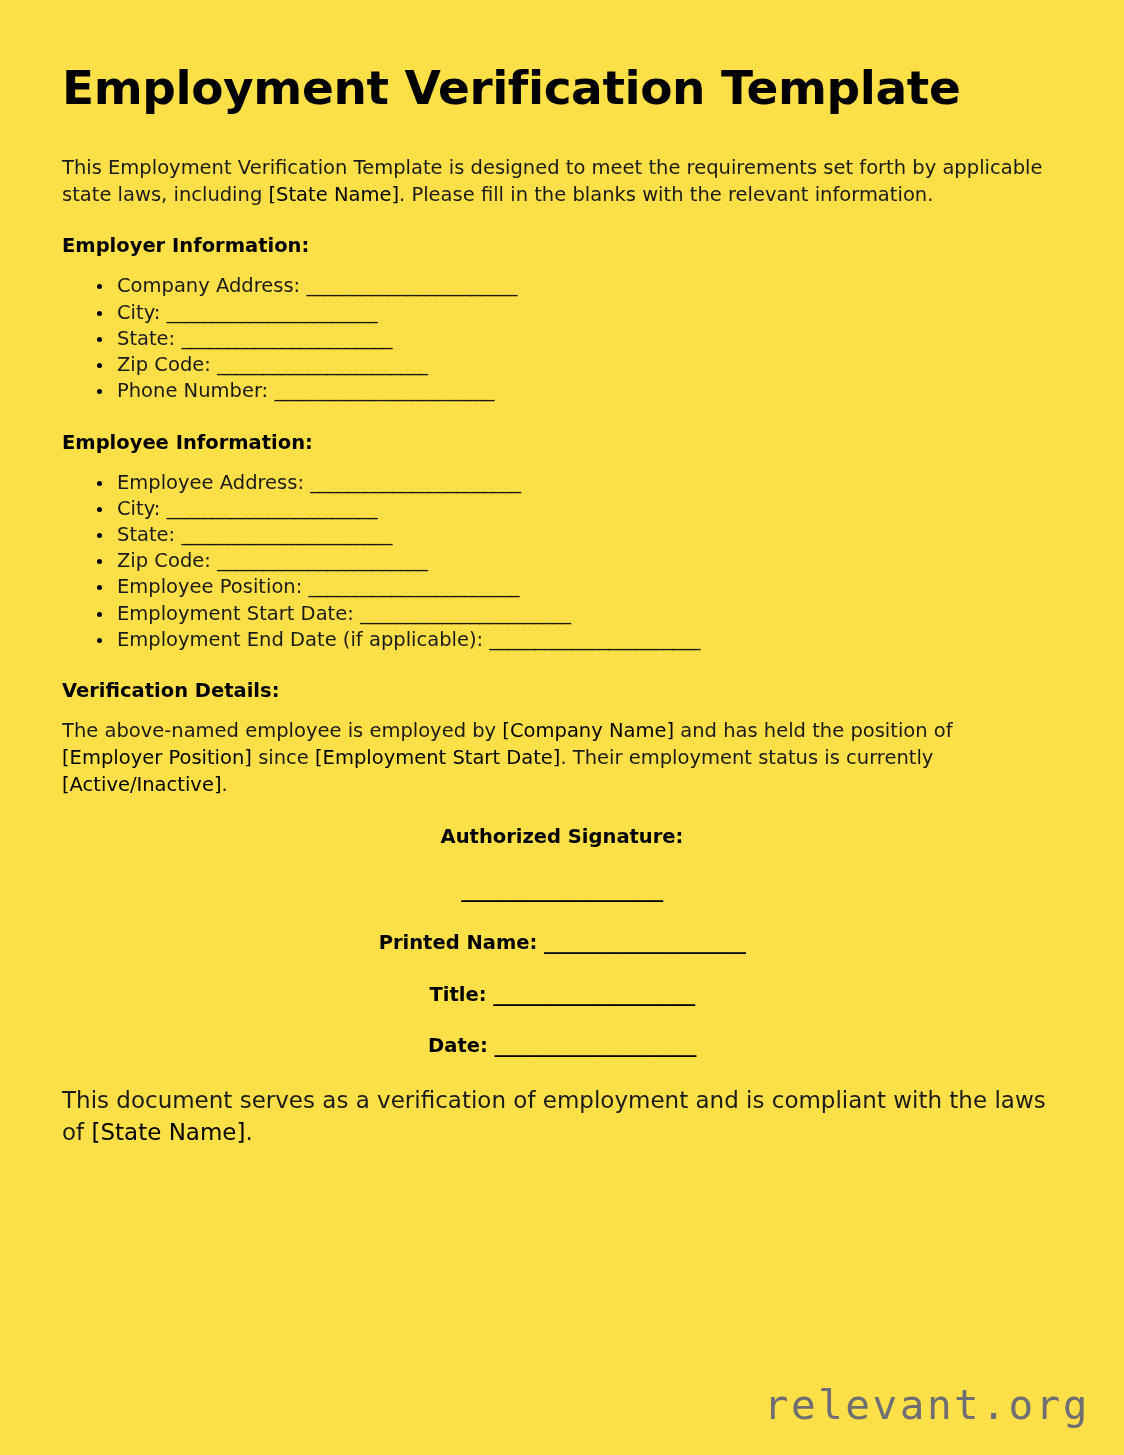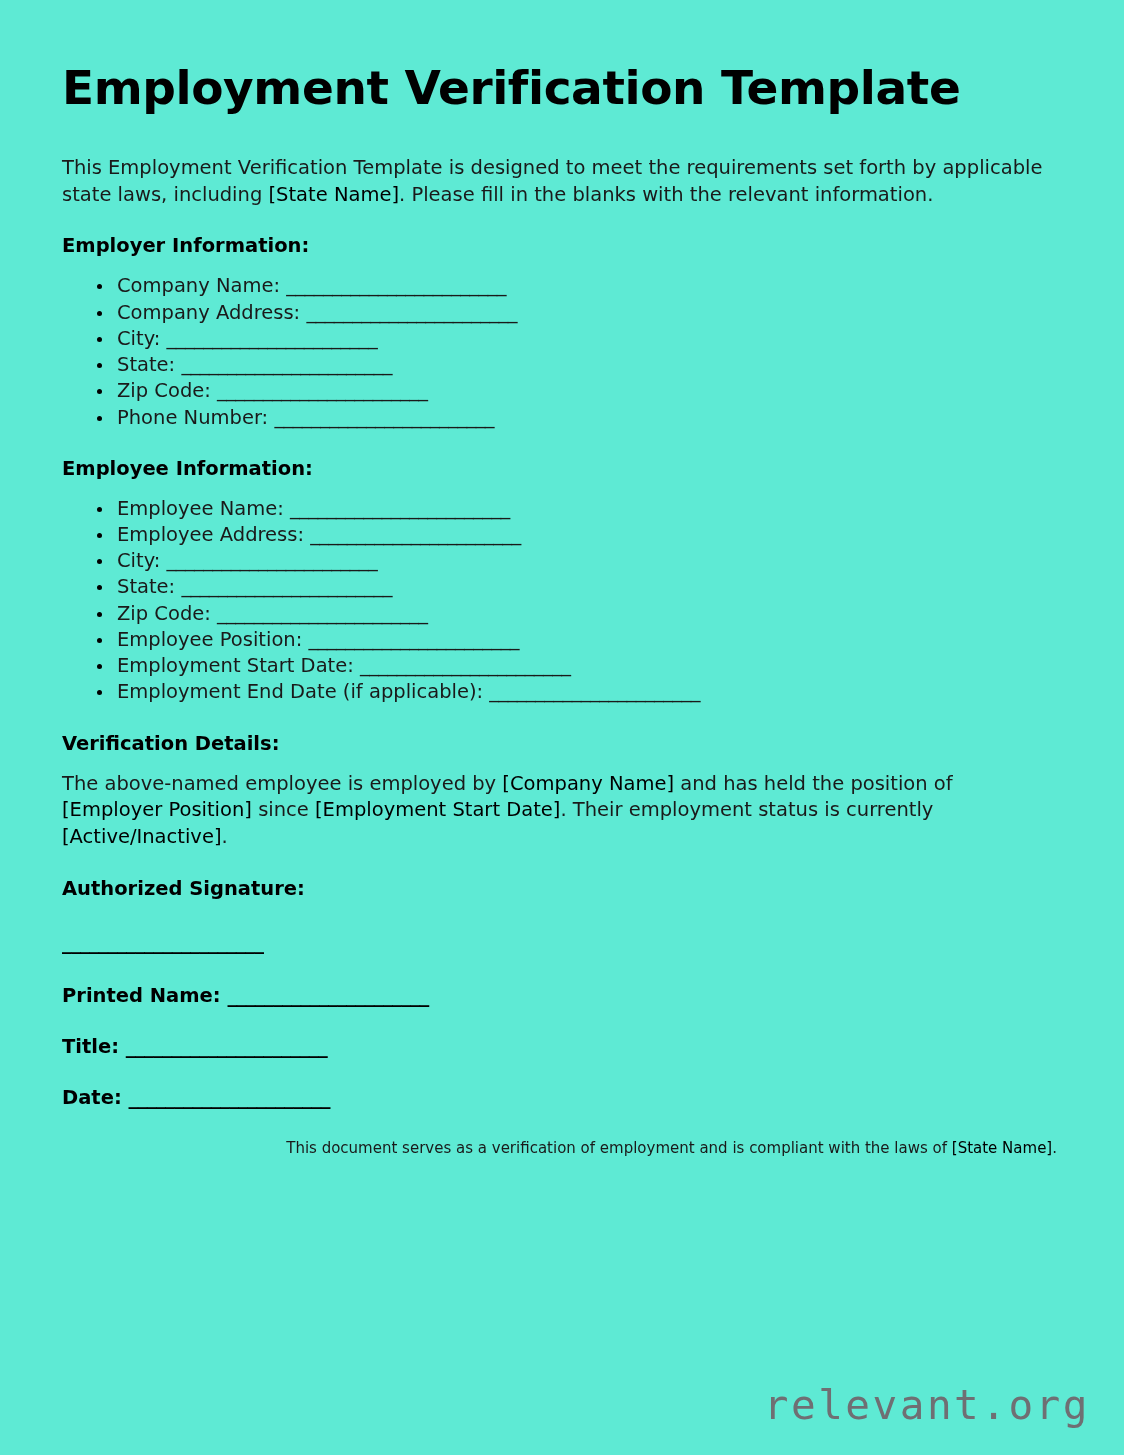--- a/index.html
+++ b/index.html
@@ -11,21 +11,21 @@
     width: 1124px;
     height: 1455px;
     position: relative;
     font-family: "DejaVu Sans", sans-serif;
     color: #000000;
     overflow: hidden;
   }
   .page {
     position: absolute;
     inset: 0;
-    background: #5eead4;
+    background: #fde047;
     padding: 0;
   }
   .content {
     position: absolute;
     left: 62px;
     top: 62px;
     width: 1000px;
   }
 
   .doc-title {
@@ -76,21 +76,21 @@
     background: #000;
   }
 
   .blank {
     letter-spacing: -0.6px;
     font-family: "DejaVu Sans", sans-serif;
   }
 
   b, strong { font-weight: normal; color: #000; }
 
-  .sig-block { margin-top: 4px; }
+  .sig-block { margin-top: 4px; text-align: center; }
   .sig-heading {
     font-size: 19.5px;
     font-weight: bold;
     margin: 0 0 32px 0;
   }
   .sig-line {
     font-size: 19.5px;
     font-weight: bold;
     letter-spacing: -0.6px;
     line-height: 1.1;
@@ -100,26 +100,25 @@
   .sig-field {
     font-size: 19.5px;
     font-weight: bold;
     line-height: 1.2;
     margin: 0 0 28px 0;
     white-space: nowrap;
   }
   .sig-field .blank { font-weight: bold; }
 
   .closing {
-    font-size: 15px;
+    font-size: 23px;
     line-height: 1.38;
     margin: 10px 0 4px 0;
     color: #1a1a1a;
     max-width: 995px;
-    text-align: right;
   }
 
   .watermark {
     position: absolute;
     right: 34px;
     bottom: 26px;
     font-family: "DejaVu Sans Mono", monospace;
     font-size: 41px;
     letter-spacing: 2.5px;
     color: #6f6f73;
@@ -132,32 +131,30 @@
 <div class="page">
   <div class="content">
 
     <h1 class="doc-title">Employment Verification Template</h1>
 
     <p class="para"><span>This Employment Verification Template is designed to meet the requirements set forth by applicable state laws, including </span><b>[State Name]</b><span>. Please fill in the blanks with the relevant information.</span></p>
 
     <h2 class="section-heading">Employer Information:</h2>
 
     <ul class="field-list">
-      <li><span>Company Name:</span> <span class="blank">________________________</span></li>
       <li><span>Company Address:</span> <span class="blank">_______________________</span></li>
       <li><span>City:</span> <span class="blank">_______________________</span></li>
       <li><span>State:</span> <span class="blank">_______________________</span></li>
       <li><span>Zip Code:</span> <span class="blank">_______________________</span></li>
       <li><span>Phone Number:</span> <span class="blank">________________________</span></li>
     </ul>
 
     <h2 class="section-heading">Employee Information:</h2>
 
     <ul class="field-list">
-      <li><span>Employee Name:</span> <span class="blank">________________________</span></li>
       <li><span>Employee Address:</span> <span class="blank">_______________________</span></li>
       <li><span>City:</span> <span class="blank">_______________________</span></li>
       <li><span>State:</span> <span class="blank">_______________________</span></li>
       <li><span>Zip Code:</span> <span class="blank">_______________________</span></li>
       <li><span>Employee Position:</span> <span class="blank">_______________________</span></li>
       <li><span>Employment Start Date:</span> <span class="blank">_______________________</span></li>
       <li><span>Employment End Date (if applicable):</span> <span class="blank">_______________________</span></li>
     </ul>
 
     <h2 class="section-heading">Verification Details:</h2>

